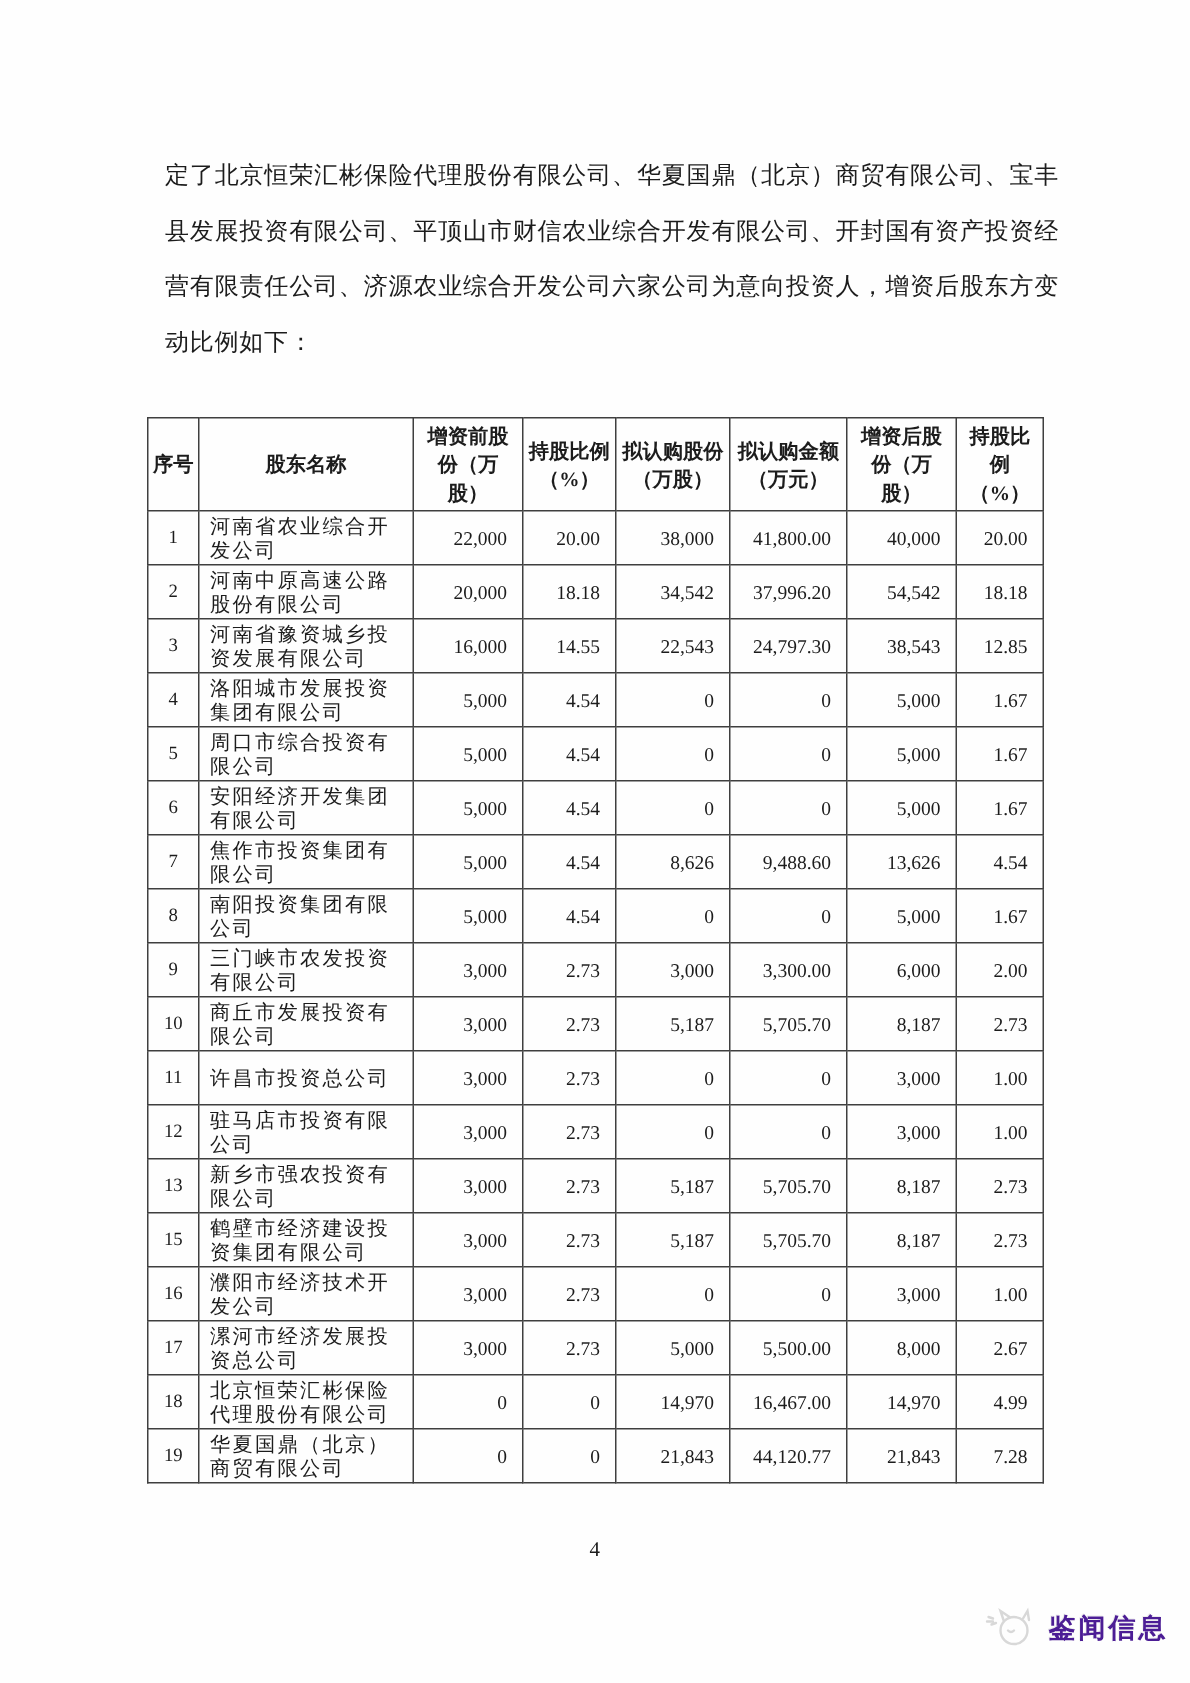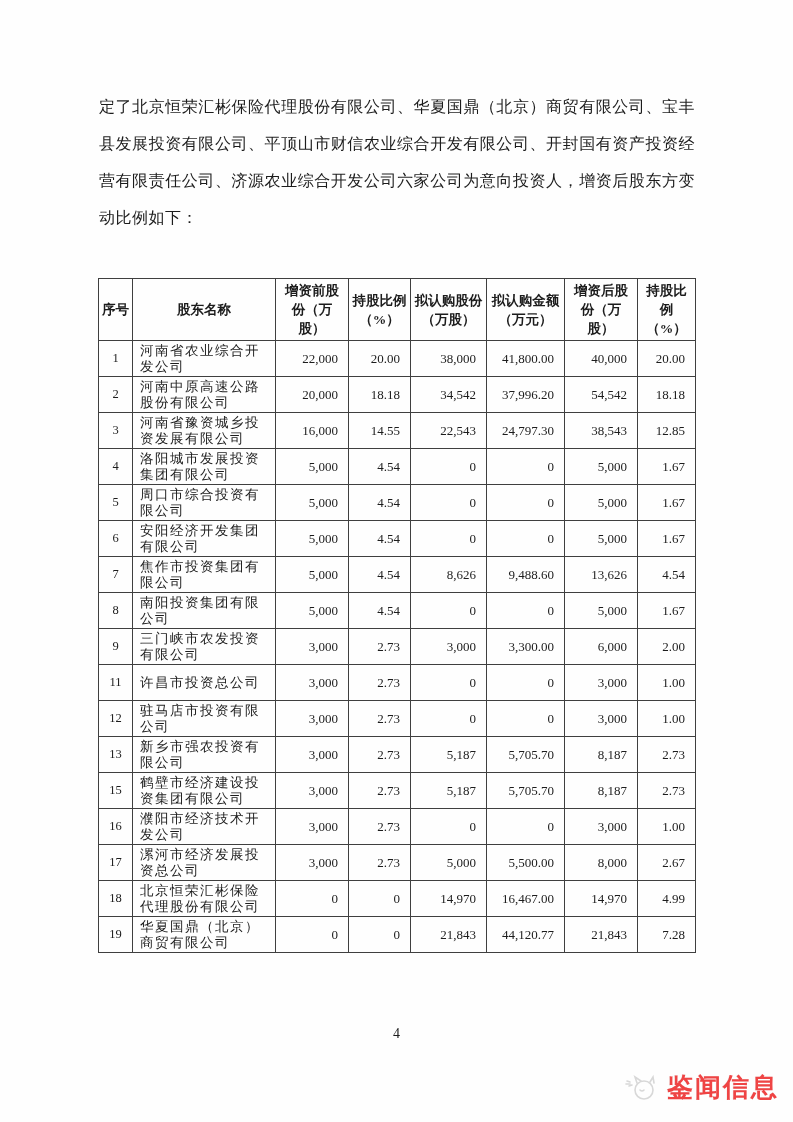--- a/index.html
+++ b/index.html
@@ -9,21 +9,21 @@
     font-family: "Liberation Serif", "DejaVu Serif", serif;
     color: #1c1c1c;
     position: relative;
     overflow: hidden;
   }
   .page { position: absolute; inset: 0; background: #fefefe; }
 
   .intro {
     position: absolute;
     left: 99px; top: 88px; width: 596px;
-    margin: 0;
+    margin: 11px;
     font-size: 16px;
     line-height: 37px;
     text-align: justify;
     letter-spacing: 0.5px;
   }
 
   .table-title {
     position: absolute;
     left: 99px; top: 245px; width: 596px;
     margin: 0;
@@ -78,24 +78,24 @@
 
   .watermark {
     position: absolute;
     top: 1070px; right: 14px;
     display: flex;
     align-items: center;
     gap: 7px;
     color: #d8d8d8;
   }
   .watermark .wm-text {
-    font-size: 26px;
+    font-size: 18px;
     font-weight: bold;
     letter-spacing: 2px;
-    color: #ef4444;
+    color: #4c1d95;
     text-shadow: 0.5px 0.5px 0 #ffffff, -0.5px -0.5px 0 #ececec;
   }
   .watermark svg { display: block; }
 </style>
 </head>
 <body>
 
 <div class="page">
 
   <p class="intro">定了北京恒荣汇彬保险代理股份有限公司、华夏国鼎（北京）商贸有限公司、宝丰县发展投资有限公司、平顶山市财信农业综合开发有限公司、开封国有资产投资经营有限责任公司、济源农业综合开发公司六家公司为意向投资人，增资后股东方变动比例如下：</p>
@@ -209,20 +209,30 @@
           <td class="c-idx">9</td>
           <td class="c-name">三门峡市农发投资有限公司</td>
           <td class="c-num">3,000</td>
           <td class="c-num">2.73</td>
           <td class="c-num">3,000</td>
           <td class="c-num">3,300.00</td>
           <td class="c-num">6,000</td>
           <td class="c-num">2.00</td>
         </tr>
         <tr>
+          <td class="c-idx">10</td>
+          <td class="c-name">商丘市发展投资有限公司</td>
+          <td class="c-num">3,000</td>
+          <td class="c-num">2.73</td>
+          <td class="c-num">5,187</td>
+          <td class="c-num">5,705.70</td>
+          <td class="c-num">8,187</td>
+          <td class="c-num">2.73</td>
+        </tr>
+        <tr>
           <td class="c-idx">11</td>
           <td class="c-name">许昌市投资总公司</td>
           <td class="c-num">3,000</td>
           <td class="c-num">2.73</td>
           <td class="c-num">0</td>
           <td class="c-num">0</td>
           <td class="c-num">3,000</td>
           <td class="c-num">1.00</td>
         </tr>
         <tr>

